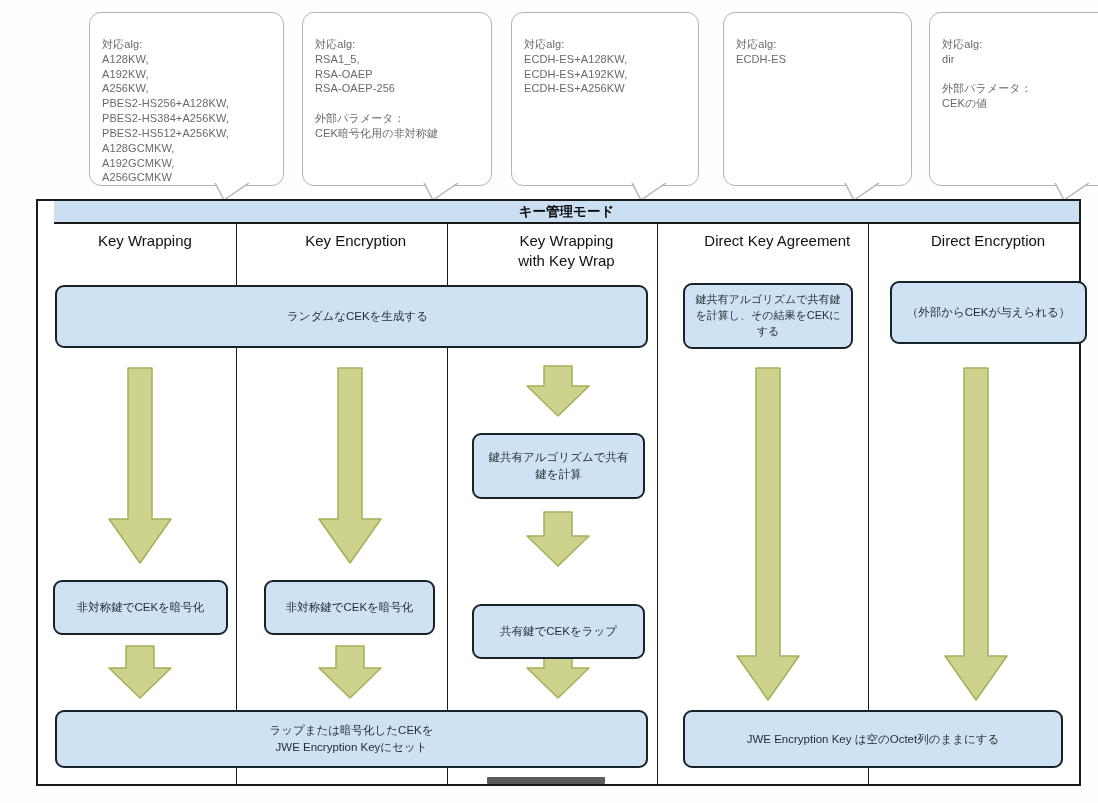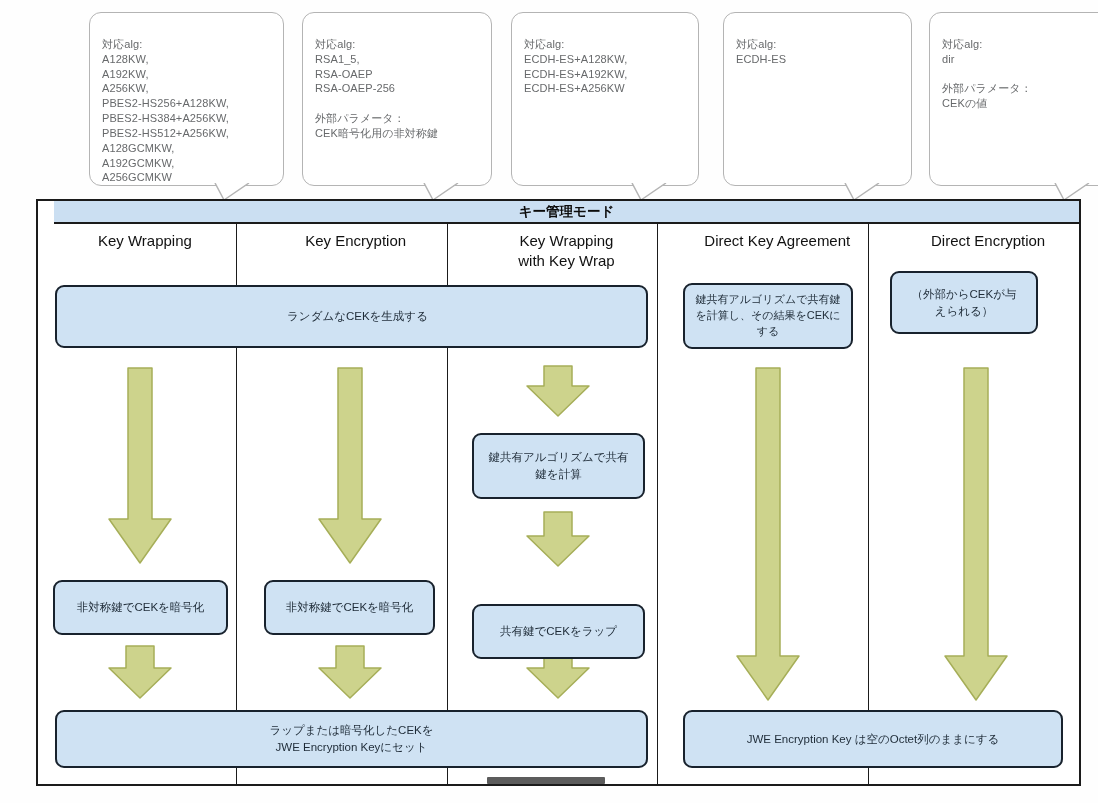--- a/index.html
+++ b/index.html
@@ -49,21 +49,21 @@
   
   .node{
     position:absolute;background:var(--node-fill);
     border:2px solid var(--node-border);border-radius:9px;
     display:flex;align-items:center;justify-content:center;
     text-align:center;font-size:11.5px;color:#1e2b37;
     padding:4px 12px;line-height:1.45;white-space:pre-line;z-index:3;
   }
   .n-generate{left:55px;top:285px;width:593px;height:63px;padding-left:24px;}
   .n-agree-cek{left:683px;top:283px;width:170px;height:66px;font-size:11px;padding:20px 8px;}
-  .n-external{left:890px;top:271px;width:148px;height:63px;padding:4px 14px;}
+  .n-external{left:890px;top:281px;width:197px;height:63px;padding:4px 14px;}
   .n-compute{left:472px;top:433px;width:173px;height:66px;padding:4px 14px;}
   .n-wrapsym{left:53px;top:580px;width:175px;height:55px;}
   .n-encasym{left:264px;top:580px;width:171px;height:55px;}
   .n-wrapshared{left:472px;top:580px;width:173px;height:55px;margin-top:24px;}
   .n-setkey{left:55px;top:710px;width:593px;height:58px;}
   .n-empty{left:683px;top:710px;width:380px;height:58px;}
 
   .overlay{position:absolute;left:0;top:0;z-index:2;pointer-events:none;}
 
   .footer-artifact{

